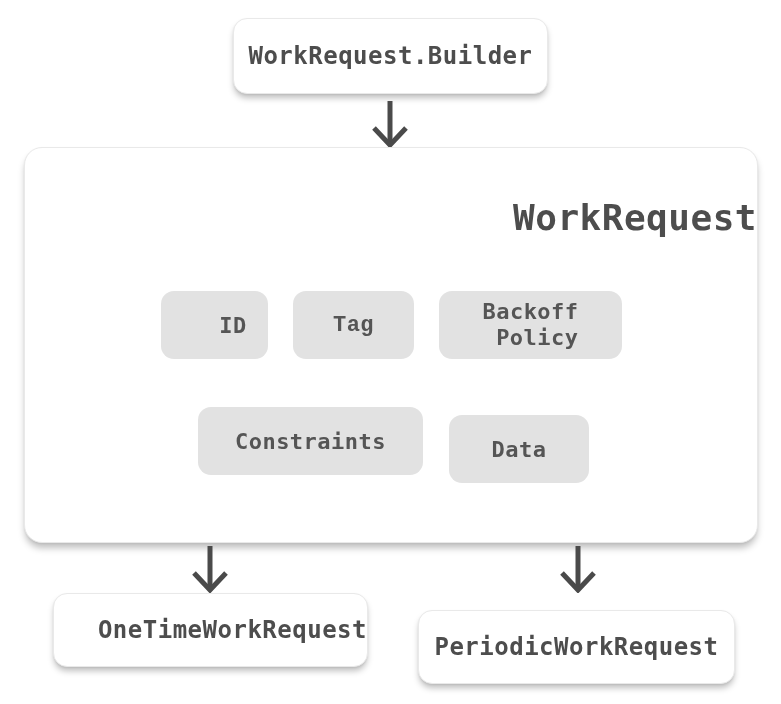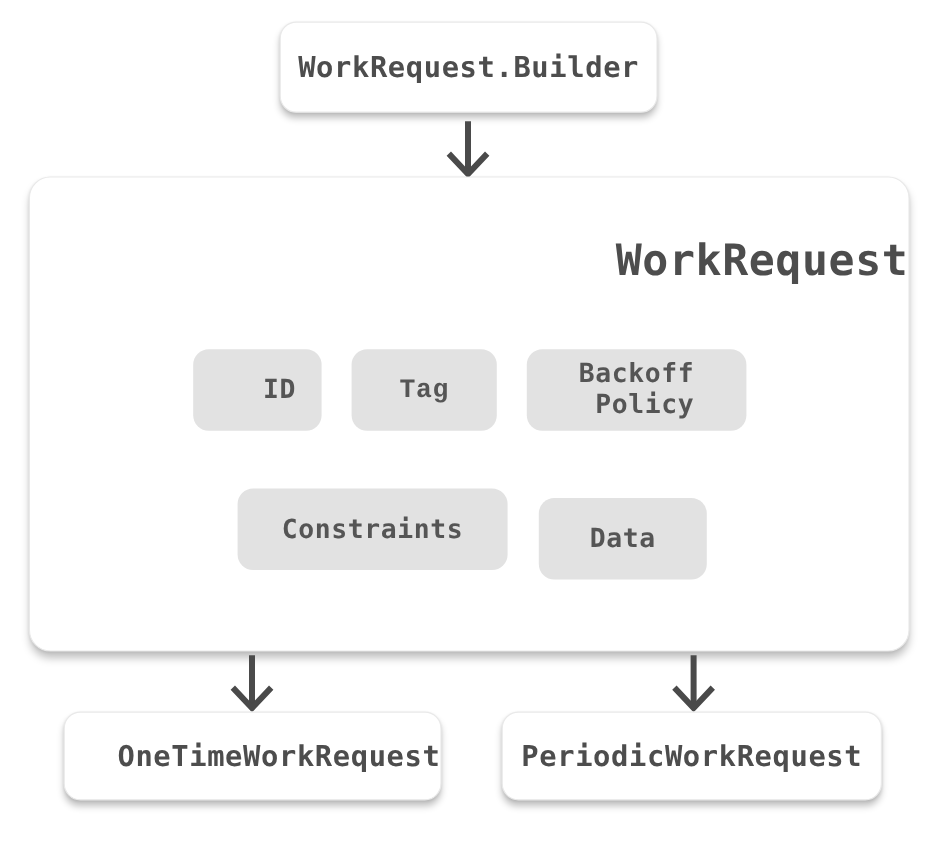--- a/index.html
+++ b/index.html
@@ -53,21 +53,21 @@
     letter-spacing: 0.5px;
     text-align: center;
   }
   .chip .multiline { white-space: pre-line; text-align: right; line-height: 1.2; }
   .chip-id          { left: 136px; top: 143px; width: 107px; height: 68px; padding-left: 37px; }
   .chip-tag         { left: 268px; top: 143px; width: 121px; height: 68px; font-family: Liberation Mono, monospace; }
   .chip-backoff     { left: 414px; top: 143px; width: 183px; height: 68px; }
   .chip-constraints { left: 173px; top: 239px; width: 225px; height: 68px; margin-top: 20px; }
   .chip-data        { left: 424px; top: 239px; width: 140px; height: 68px; margin-top: 28px; }
   .onetime-box  { left: 53px;  top: 593px; width: 315px; height: 74px; justify-content: flex-end; }
-  .periodic-box { left: 418px; top: 593px; width: 317px; height: 74px; text-align: center; }
+  .periodic-box { left: 418px; top: 610px; width: 317px; height: 74px; text-align: center; }
   .arrow { position: absolute; width: 44px; height: 48px; }
   .arrow svg { display: block; width: 100%; height: 100%; }
   .arrow line, .arrow polyline {
     stroke: var(--arrow, #4a4a4a);
     stroke-width: 5;
     fill: none;
     stroke-linecap: butt;
     stroke-linejoin: miter;
   }
   .arrow-top          { left: 368px; top: 100px; }

